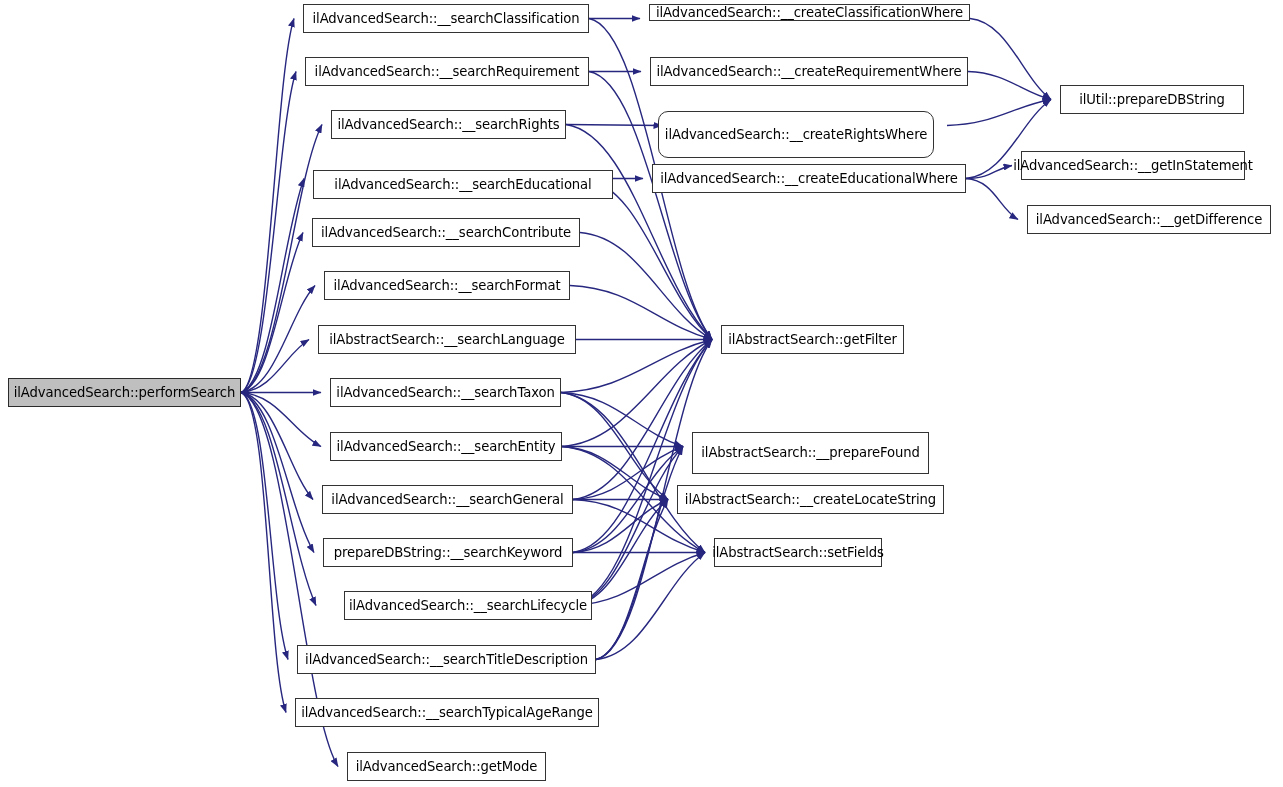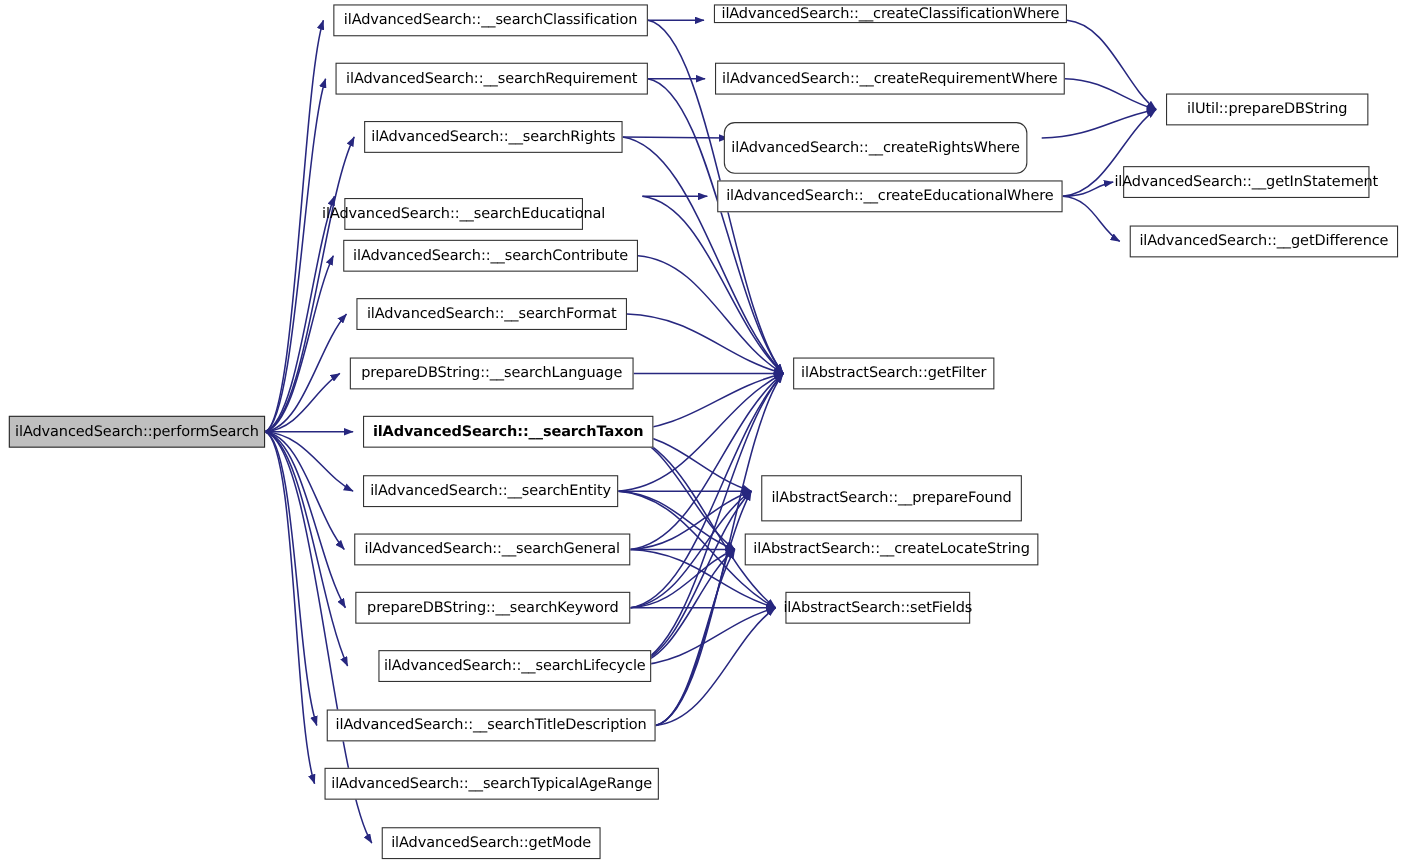--- a/index.html
+++ b/index.html
@@ -119,33 +119,33 @@
       </div>
       <div class="node" style="left: 303px; top: 4px; width: 286px; height: 29px;">
         <span class="node-label">ilAdvancedSearch::__searchClassification</span>
       </div>
       <div class="node" style="left: 305px; top: 57px; width: 284px; height: 29px;">
         <span class="node-label">ilAdvancedSearch::__searchRequirement</span>
       </div>
       <div class="node" style="left: 331px; top: 110px; width: 235px; height: 29px;">
         <span class="node-label">ilAdvancedSearch::__searchRights</span>
       </div>
-      <div class="node" style="left: 313px; top: 180px; width: 217px; height: 29px;">
+      <div class="node" style="left: 313px; top: 170px; width: 300px; height: 29px;">
         <span class="node-label">ilAdvancedSearch::__searchEducational</span>
       </div>
       <div class="node" style="left: 312px; top: 218px; width: 268px; height: 29px;">
         <span class="node-label">ilAdvancedSearch::__searchContribute</span>
       </div>
       <div class="node" style="left: 324px; top: 271px; width: 246px; height: 29px;">
         <span class="node-label">ilAdvancedSearch::__searchFormat</span>
       </div>
       <div class="node" style="left: 318px; top: 325px; width: 258px; height: 29px;">
-        <span class="node-label">prepareDBString::__searchLanguage</span>
-      </div>
-      <div class="node" style="left: 330px; top: 378px; width: 264px; height: 29px; font-weight: bold;">
+        <span class="node-label">ilAbstractSearch::__searchLanguage</span>
+      </div>
+      <div class="node" style="left: 330px; top: 378px; width: 231px; height: 29px;">
         <span class="node-label">ilAdvancedSearch::__searchTaxon</span>
       </div>
       <div class="node" style="left: 330px; top: 432px; width: 232px; height: 29px;">
         <span class="node-label">ilAdvancedSearch::__searchEntity</span>
       </div>
       <div class="node" style="left: 322px; top: 485px; width: 251px; height: 29px;">
         <span class="node-label">ilAdvancedSearch::__searchGeneral</span>
       </div>
       <div class="node" style="left: 323px; top: 538px; width: 250px; height: 29px;">
         <span class="node-label">prepareDBString::__searchKeyword</span>

